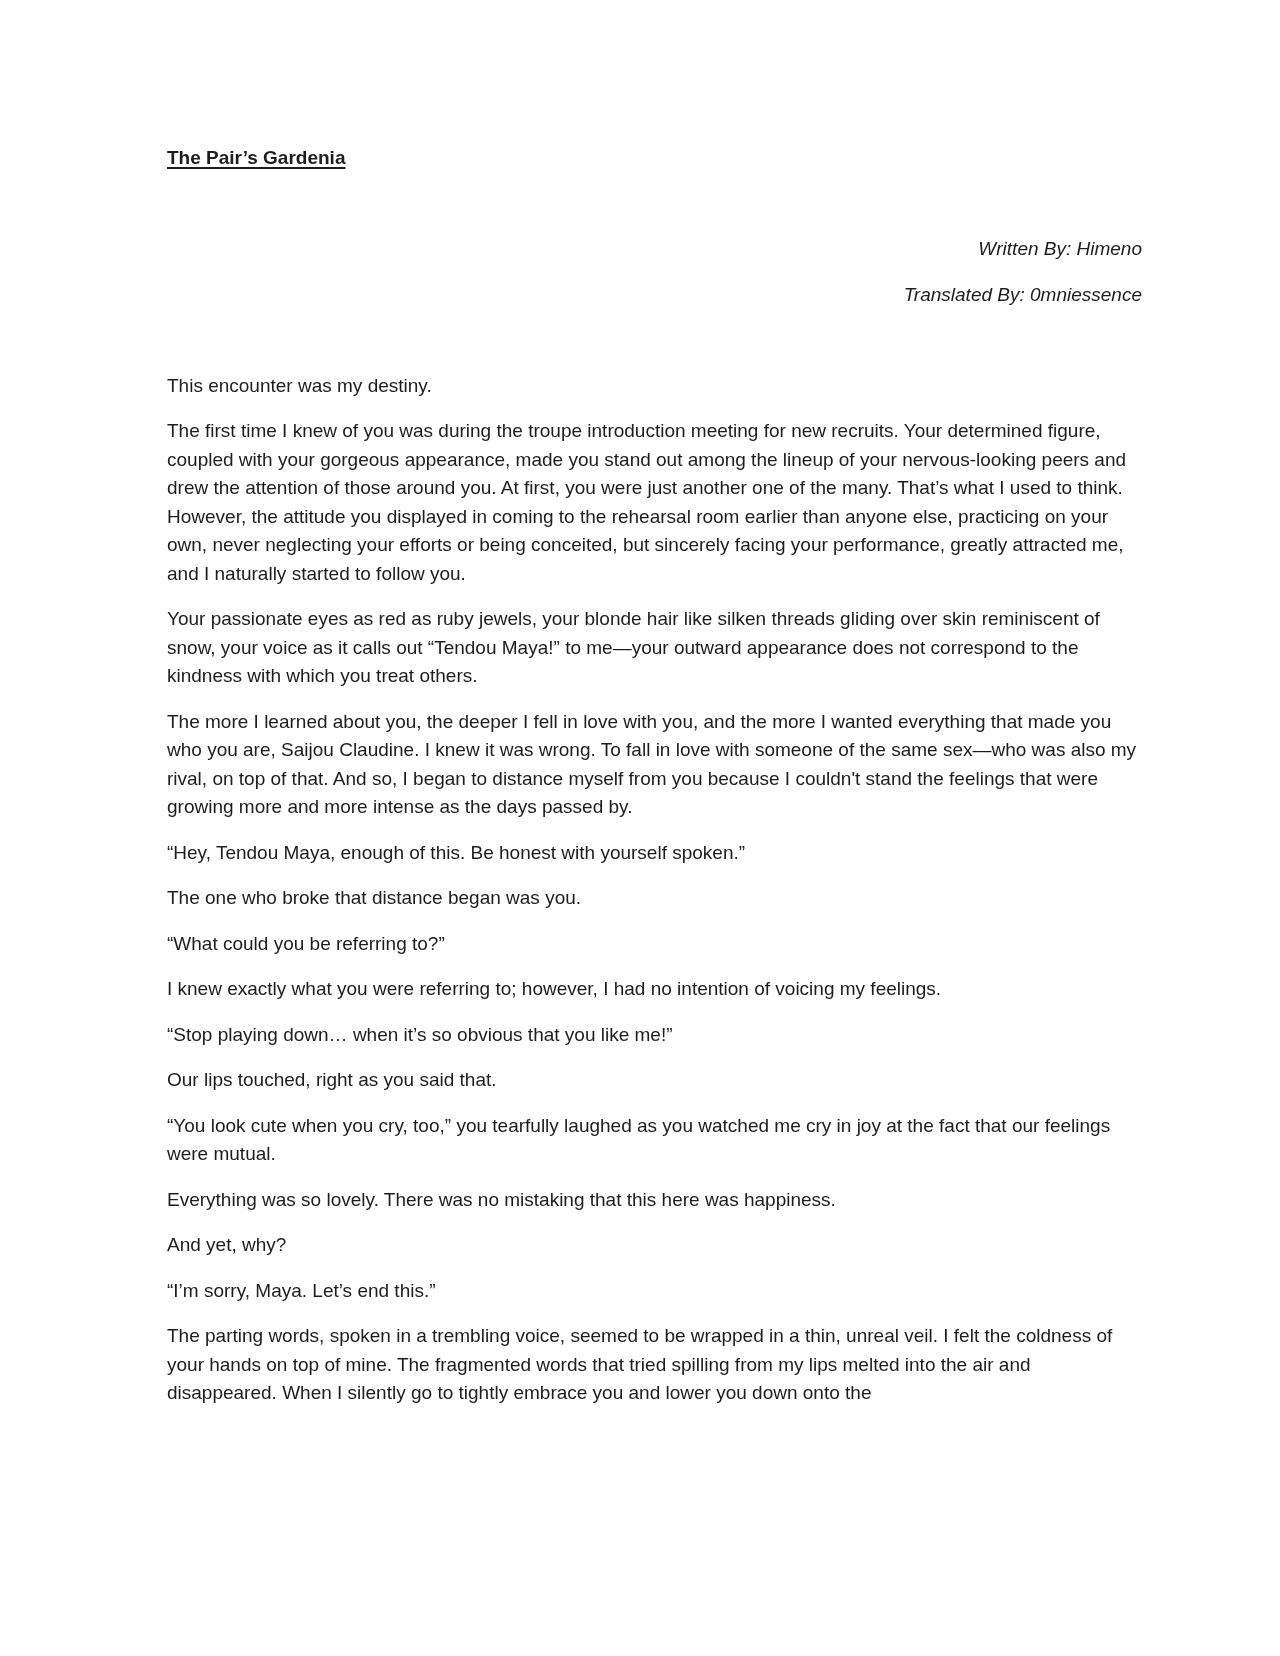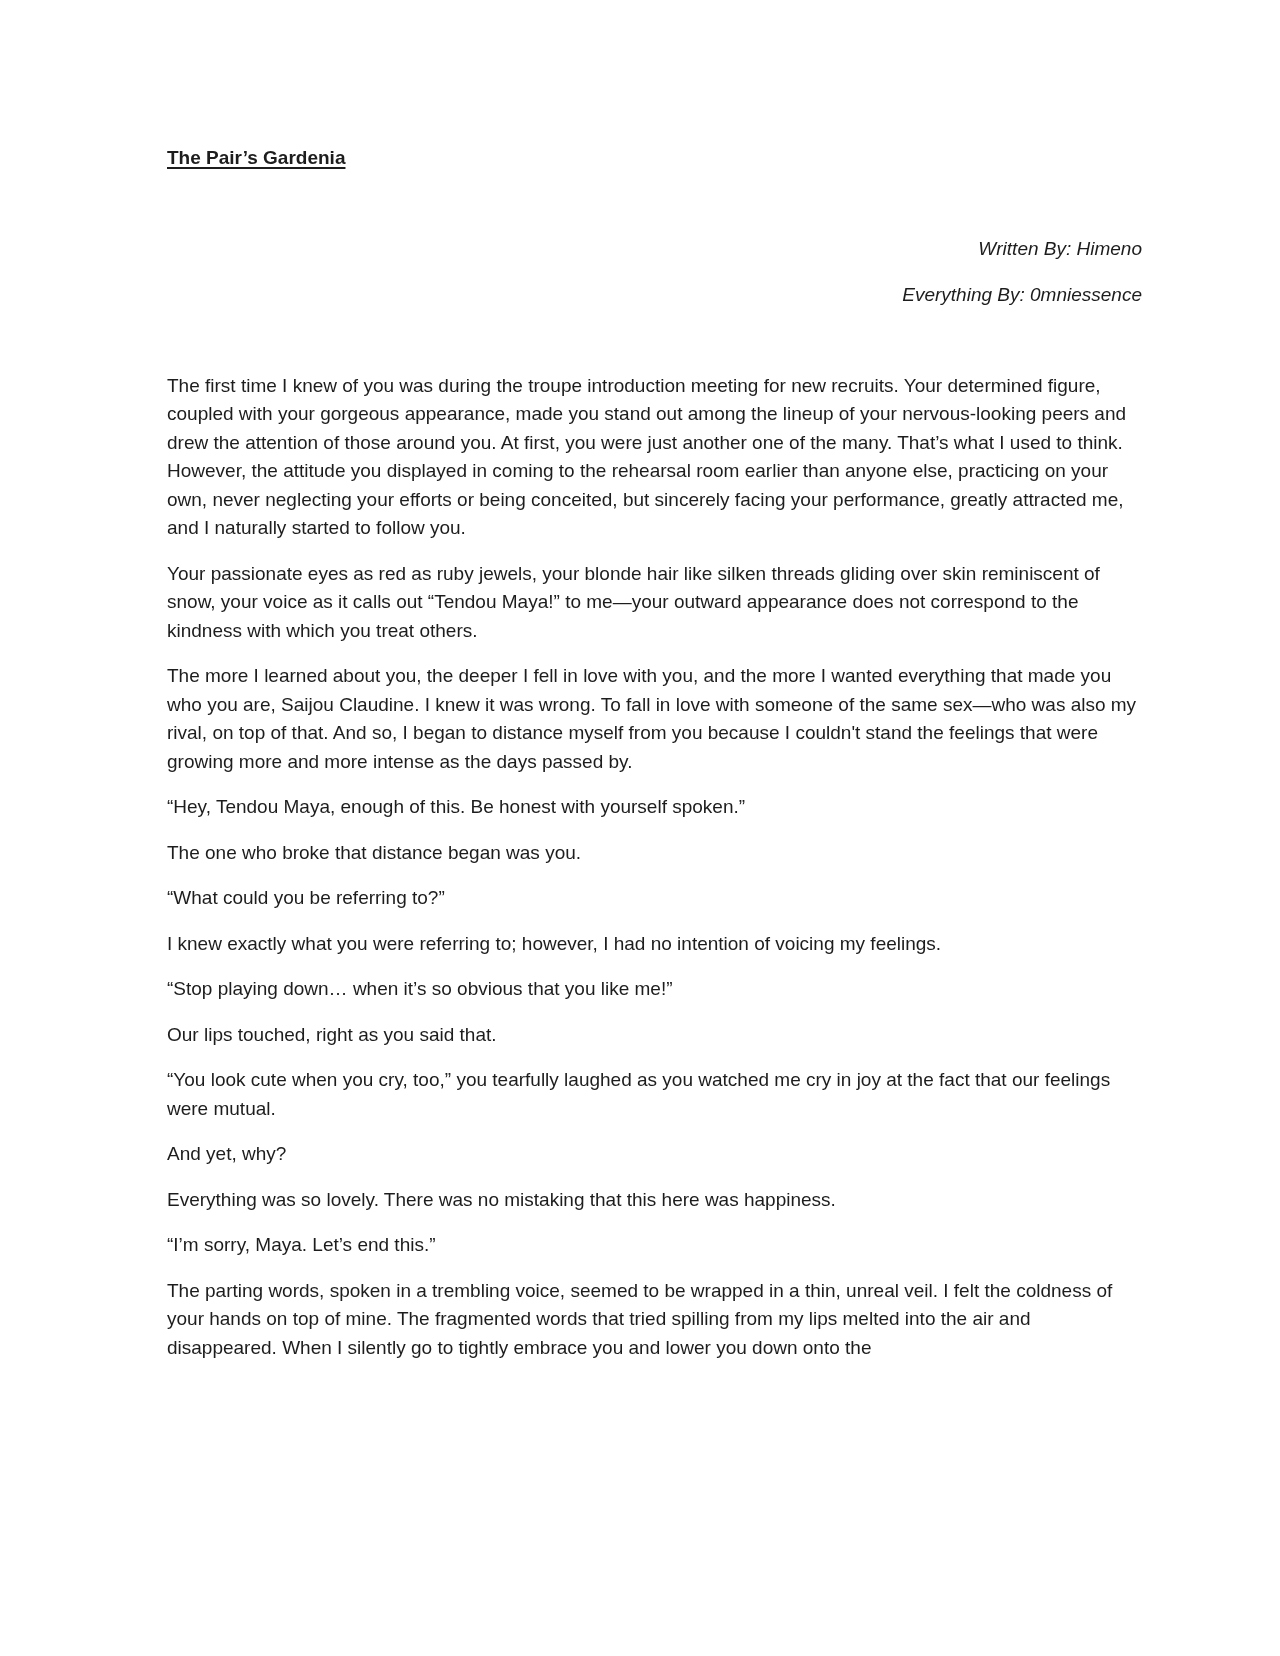--- a/index.html
+++ b/index.html
@@ -52,33 +52,34 @@
 <body>
 
 <div class="page">
   <div class="content">
 
     <h1 class="doc-title">The Pair’s Gardenia</h1>
 
     <div class="empty-line"></div>
 
     <p class="byline">Written By: Himeno</p>
-    <p class="byline">Everything By: 0mniessence</p>
+    <p class="byline">Translated By: 0mniessence</p>
 
     <div class="empty-line"></div>
 
+    <p class="para">This encounter was my destiny.</p>
     <p class="para">The first time I knew of you was during the troupe introduction meeting for new recruits. Your determined figure, coupled with your gorgeous appearance, made you stand out among the lineup of your nervous-looking peers and drew the attention of those around you. At first, you were just another one of the many. That’s what I used to think. However, the attitude you displayed in coming to the rehearsal room earlier than anyone else, practicing on your own, never neglecting your efforts or being conceited, but sincerely facing your performance, greatly attracted me, and I naturally started to follow you.</p>
     <p class="para">Your passionate eyes as red as ruby jewels, your blonde hair like silken threads gliding over skin reminiscent of snow, your voice as it calls out “Tendou Maya!” to me—your outward appearance does not correspond to the kindness with which you treat others.</p>
     <p class="para">The more I learned about you, the deeper I fell in love with you, and the more I wanted everything that made you who you are, Saijou Claudine. I knew it was wrong. To fall in love with someone of the same sex—who was also my rival, on top of that. And so, I began to distance myself from you because I couldn't stand the feelings that were growing more and more intense as the days passed by.</p>
     <p class="para">“Hey, Tendou Maya, enough of this. Be honest with yourself spoken.”</p>
     <p class="para">The one who broke that distance began was you.</p>
     <p class="para">“What could you be referring to?”</p>
     <p class="para">I knew exactly what you were referring to; however, I had no intention of voicing my feelings.</p>
     <p class="para">“Stop playing down… when it’s so obvious that you like me!”</p>
     <p class="para">Our lips touched, right as you said that.</p>
     <p class="para">“You look cute when you cry, too,” you tearfully laughed as you watched me cry in joy at the fact that our feelings were mutual.</p>
+    <p class="para">Everything was so lovely. There was no mistaking that this here was happiness.</p>
     <p class="para">And yet, why?</p>
-    <p class="para">Everything was so lovely. There was no mistaking that this here was happiness.</p>
     <p class="para">“I’m sorry, Maya. Let’s end this.”</p>
     <p class="para">The parting words, spoken in a trembling voice, seemed to be wrapped in a thin, unreal veil. I felt the coldness of your hands on top of mine. The fragmented words that tried spilling from my lips melted into the air and disappeared. When I silently go to tightly embrace you and lower you down onto the</p>
 
   </div>
 </div>
 
 </body></html>

